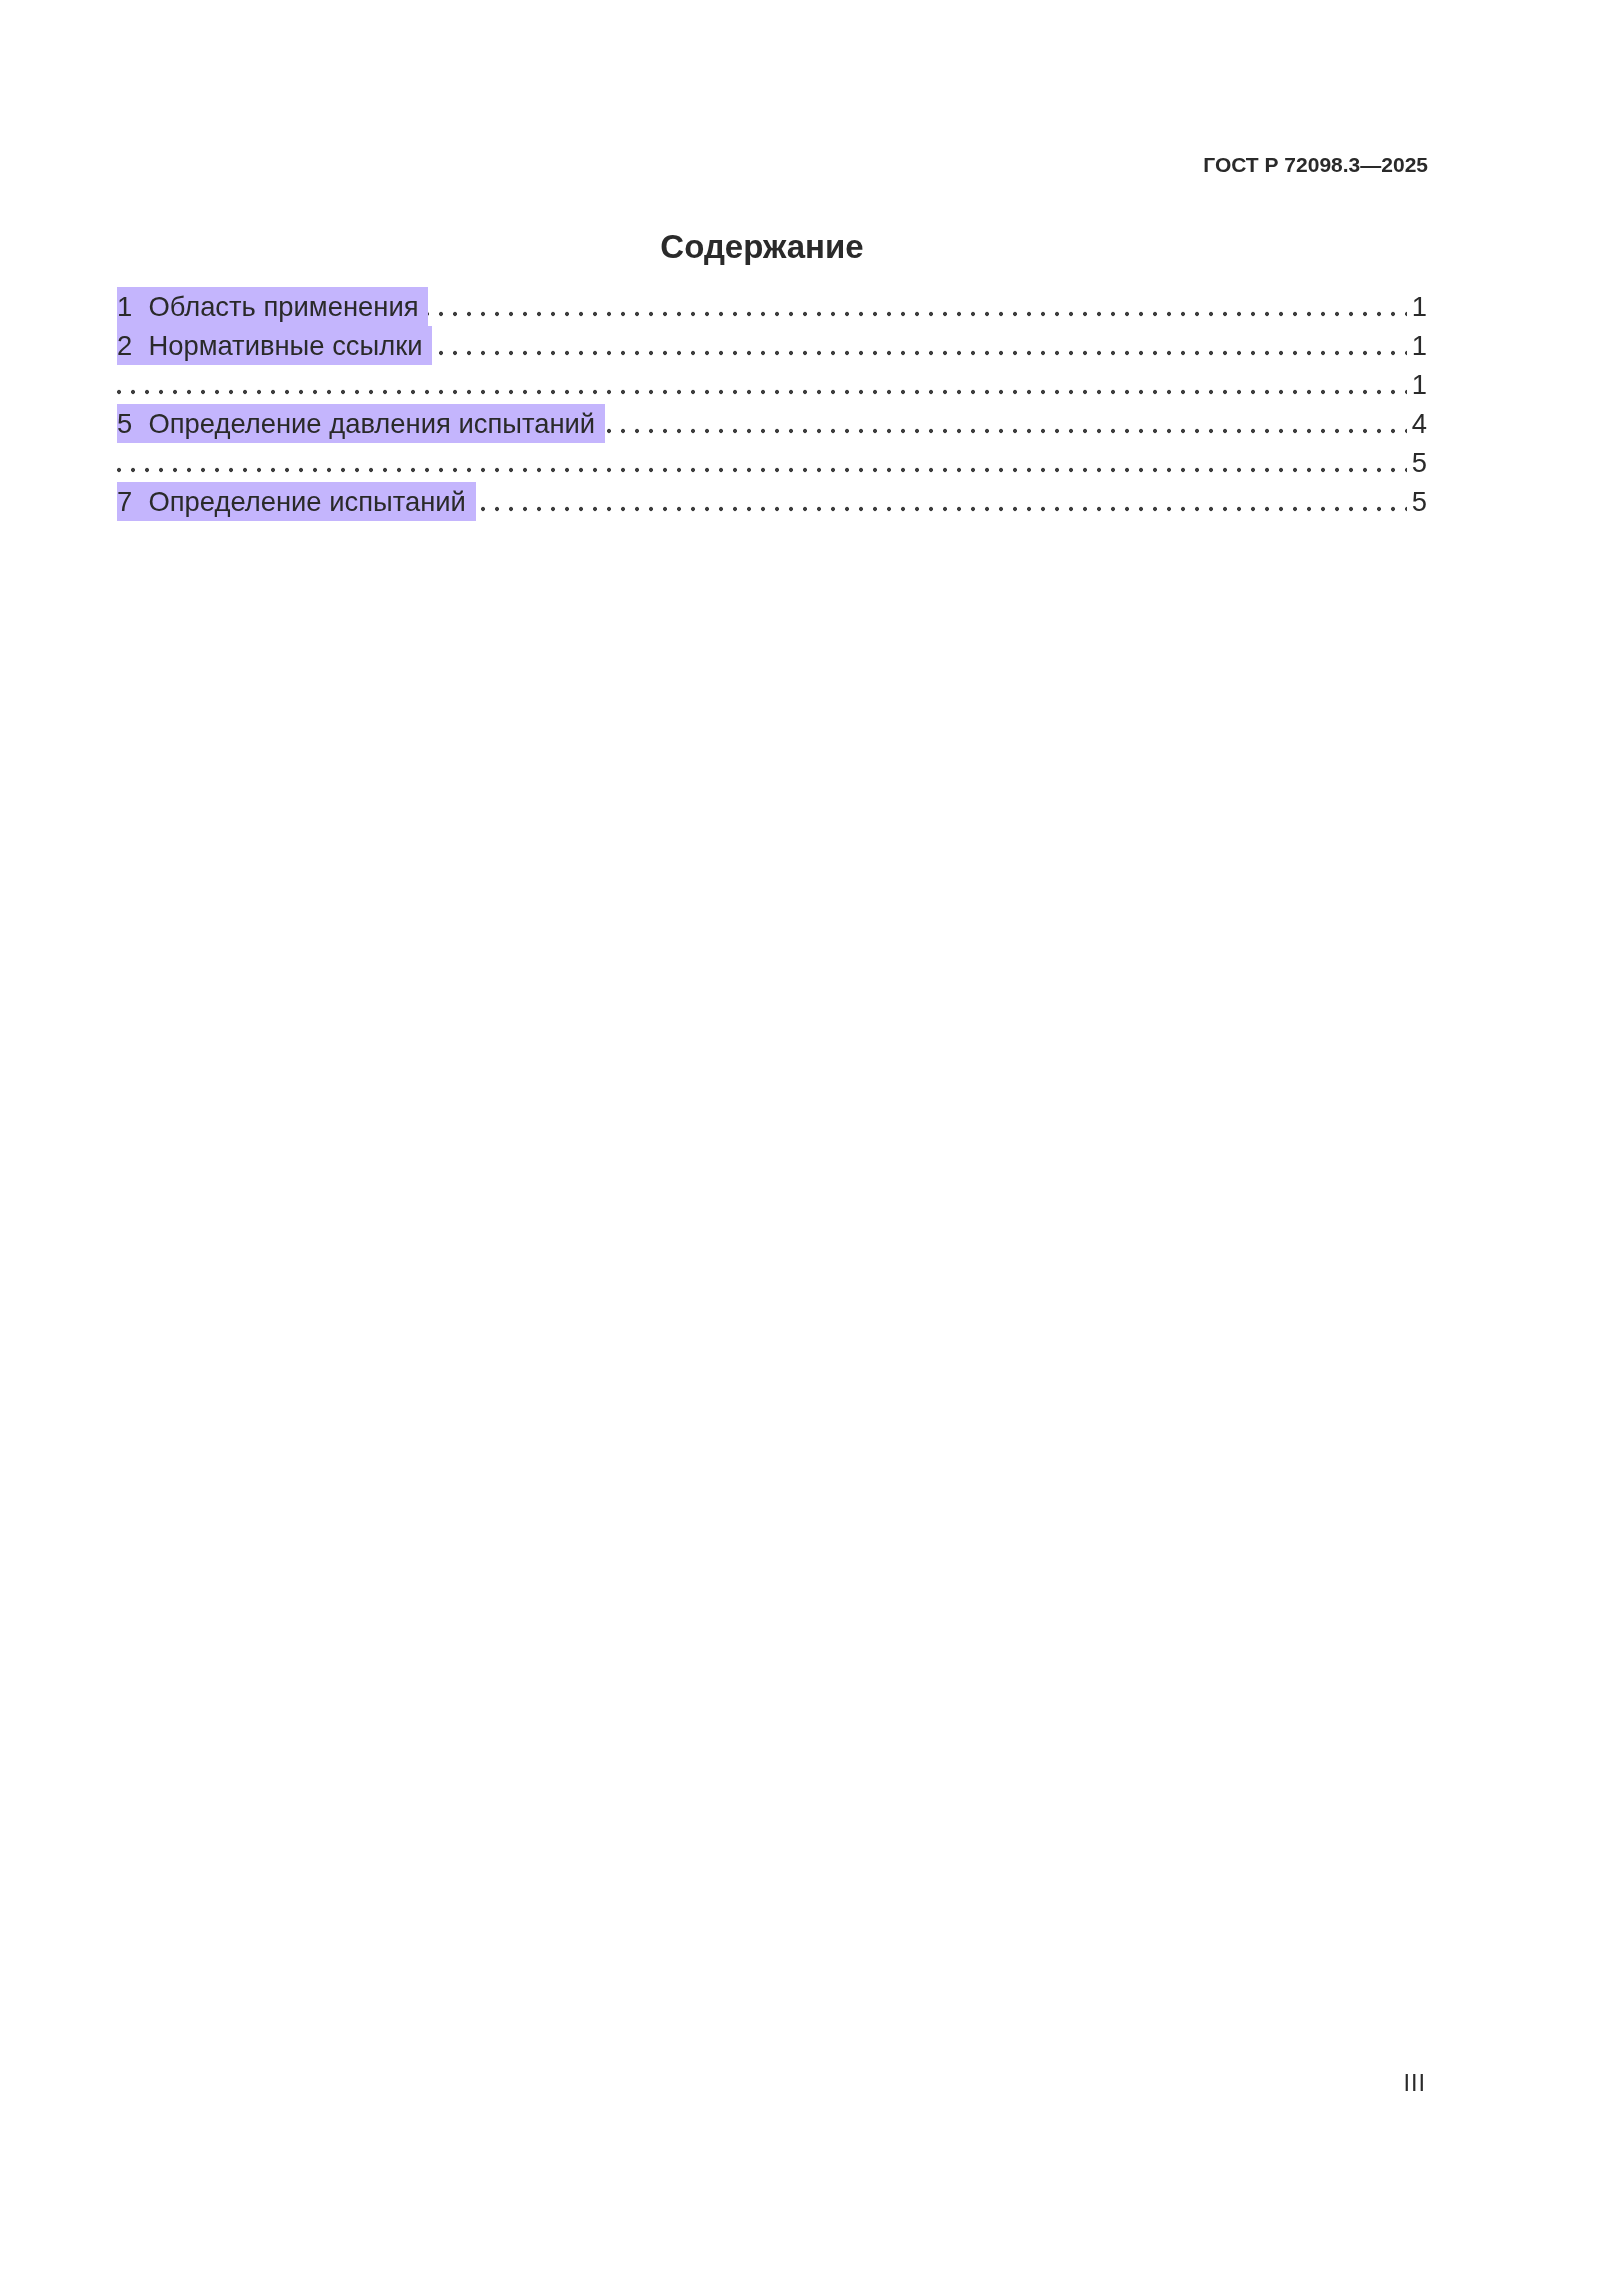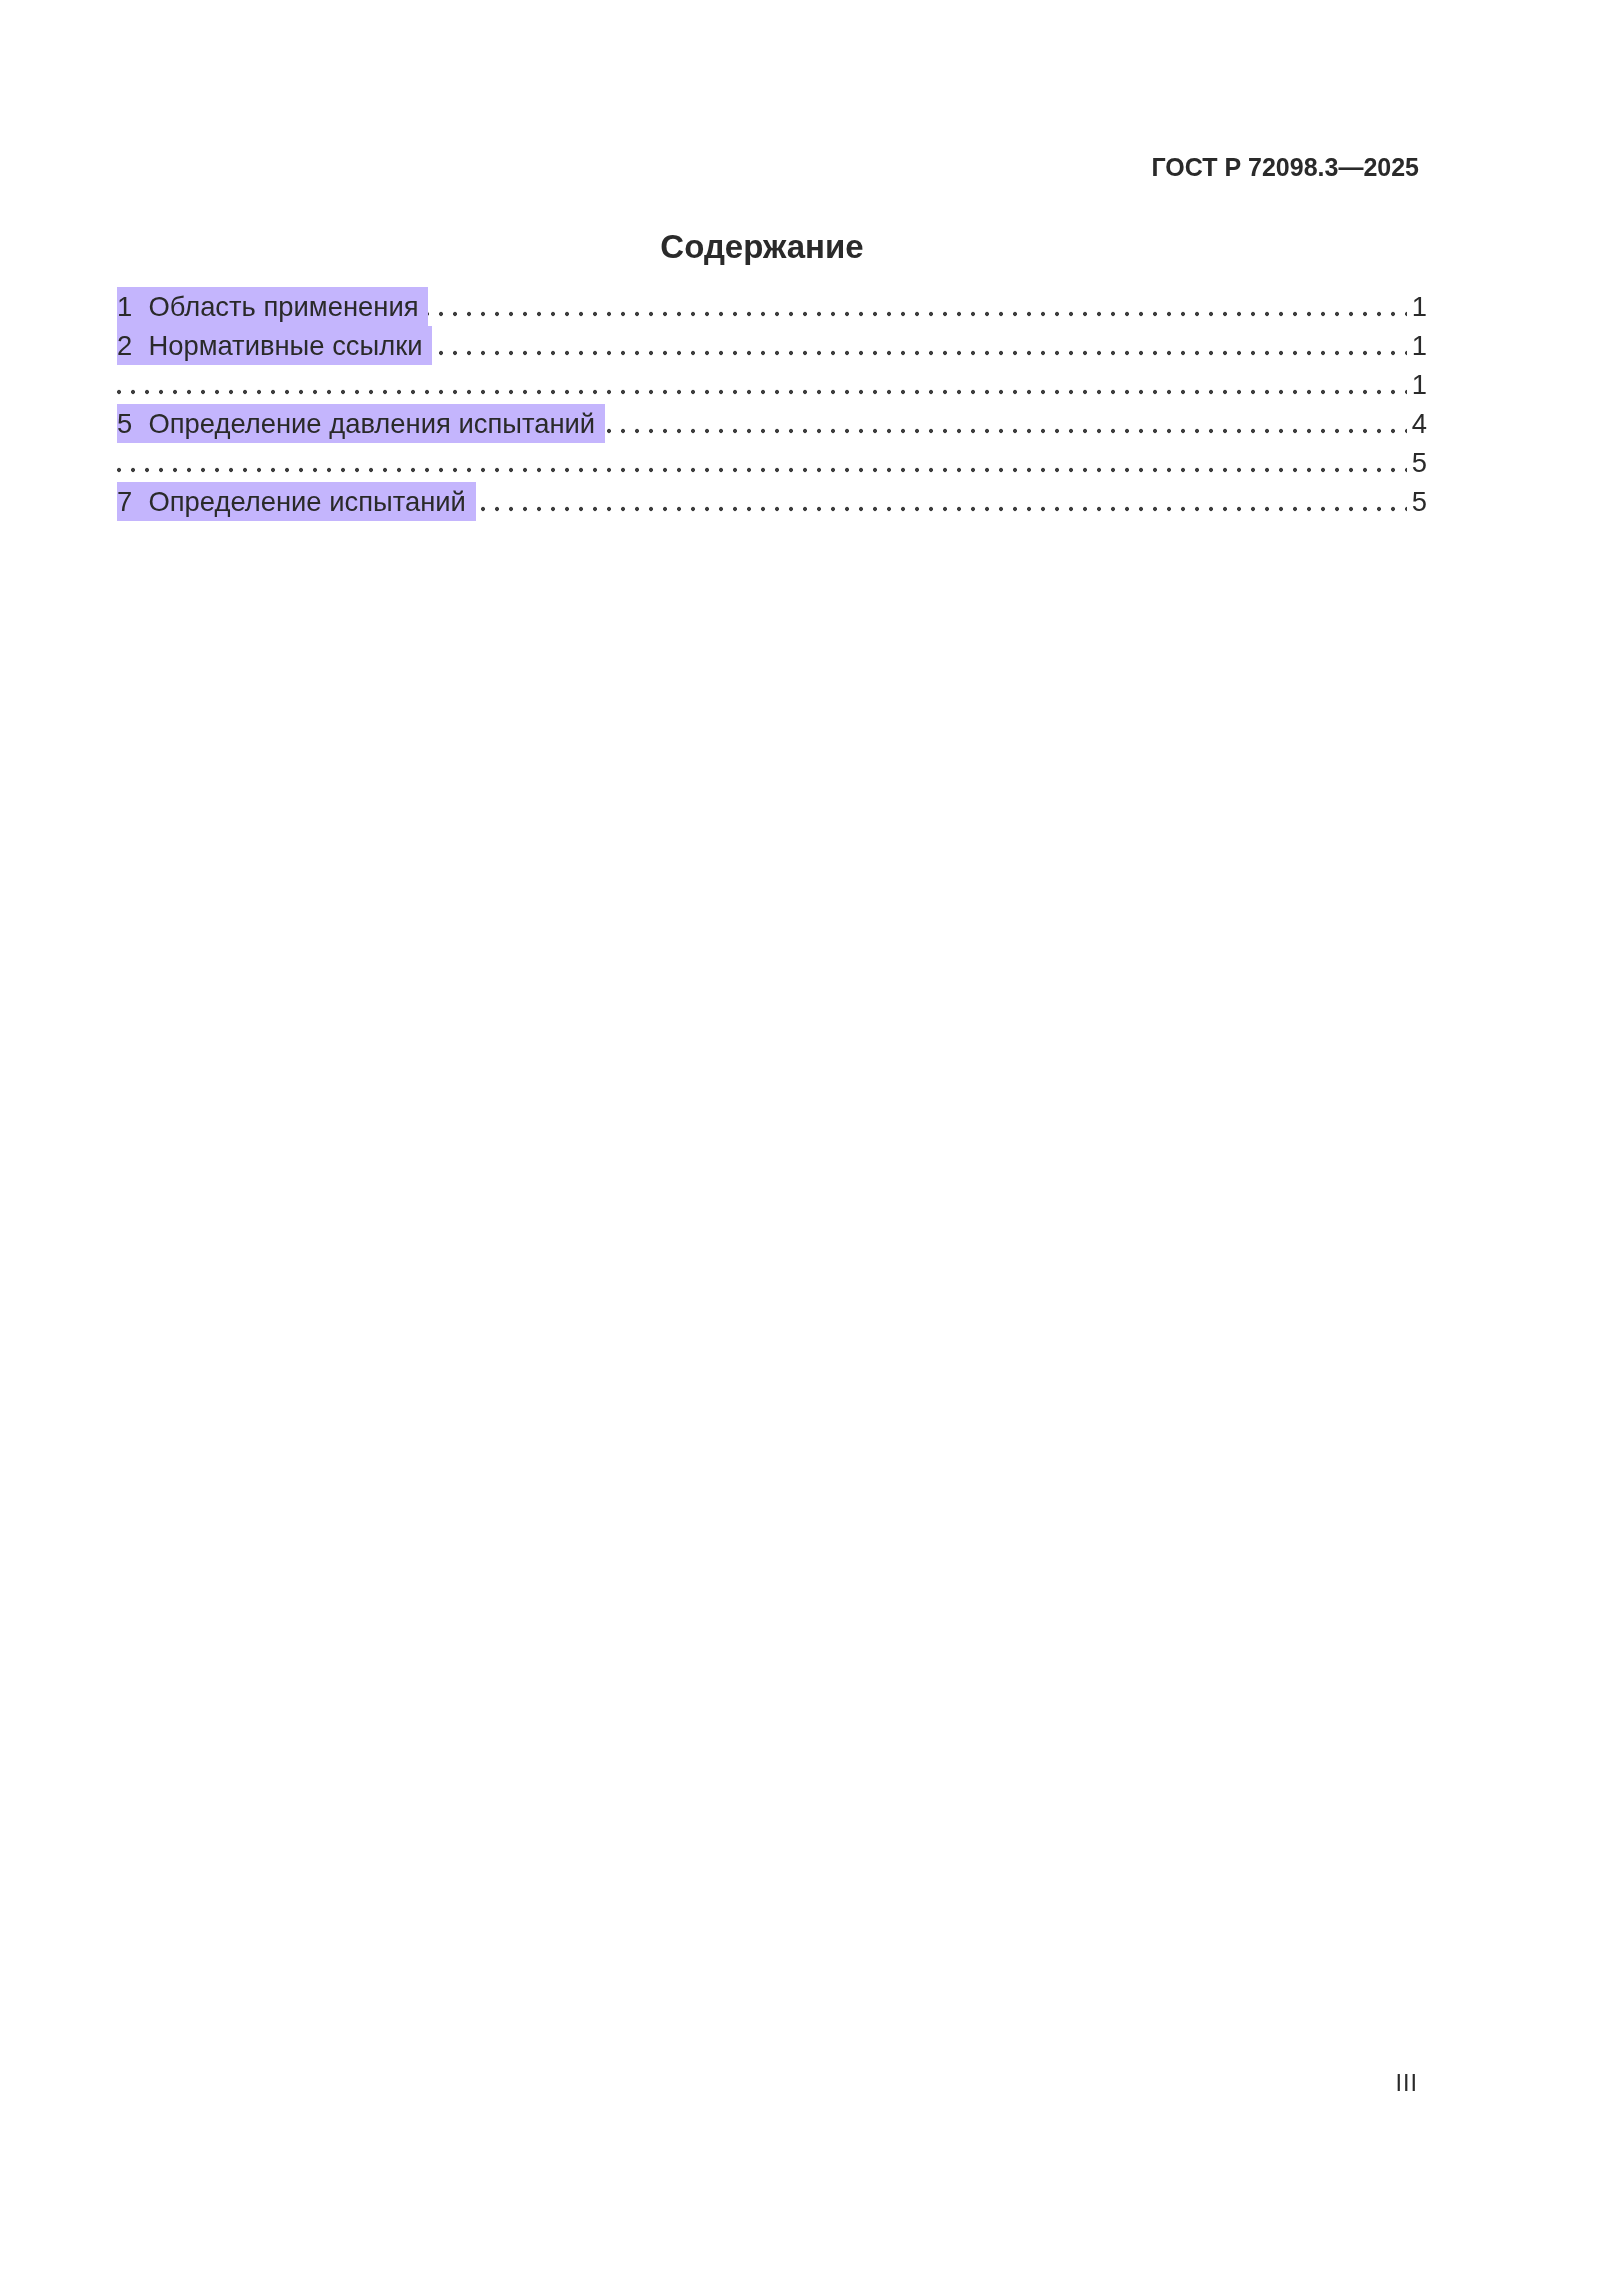--- a/index.html
+++ b/index.html
@@ -12,22 +12,22 @@
     width: 1621px;
     height: 2293px;
     background: #ffffff;
     font-family: "Liberation Sans", "DejaVu Sans", sans-serif;
     color: #2a2a2a;
     overflow: hidden;
   }
   .doc-code {
     position: absolute;
     top: 153px;
-    right: 202px;
-    font-size: 25px;
+    right: 193px;
+    font-size: 21px;
     font-weight: bold;
     white-space: nowrap;
     margin-left: 32px;
   }
   .page-title {
     position: absolute;
     top: 228px;
     left: 107px;
     width: 1310px;
     margin: 0;
@@ -76,21 +76,21 @@
     right: 0;
     top: 0;
     height: 39px;
     background: #ffffff;
     padding-left: 4.9px;
     z-index: 1;
   }
   .folio {
     position: absolute;
     top: 2070px;
-    right: 203px;
+    right: 195px;
     font-size: 23.5px;
     letter-spacing: 1px;
   }
 </style>
 </head>
 <body>
 
 <div class="page">
   <div class="doc-code">ГОСТ Р 72098.3—2025</div>
 

